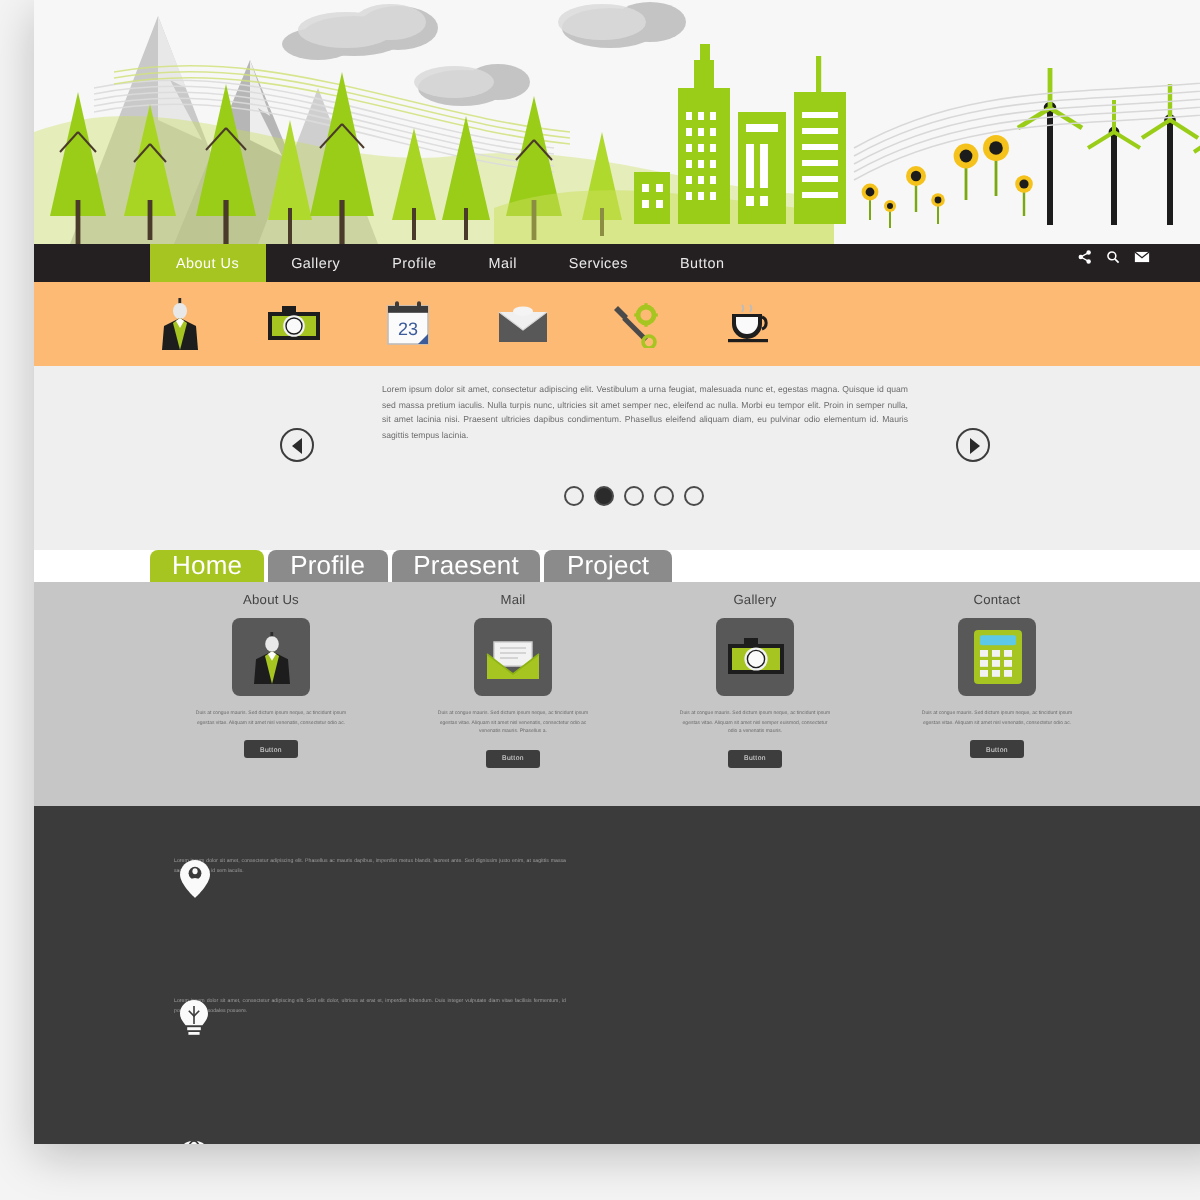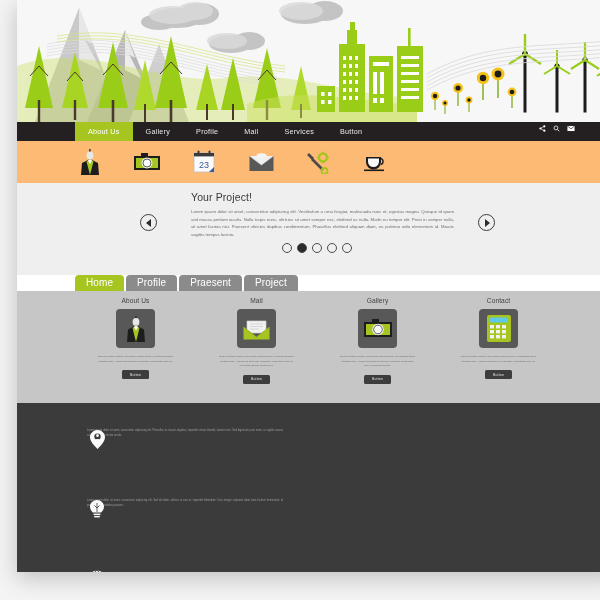--- a/index.html
+++ b/index.html
@@ -40,21 +40,21 @@
          border:1.3px solid #3d3d3d;display:flex;align-items:center;justify-content:center;cursor:pointer;}
   .arrow.left{left:123px;}
   .arrow.right{left:461px;}
   .dots{position:absolute;left:0;right:0;top:60px;display:flex;justify-content:center;gap:5px;}
   .dot{width:8px;height:8px;border-radius:50%;border:1.2px solid #4a4a4a;background:transparent;cursor:pointer;}
   .dot.active{background:#2b2b2b;}
 
   
   .tabzone{position:relative;width:600px;height:16px;background:#ffffff;}
   .tabs{position:absolute;left:58px;top:0;display:flex;gap:2px;align-items:flex-end;}
-  .tab{height:16px;line-height:16px;padding:0 11px;font-size:10px;color:#ffffff;
+  .tab{height:16px;line-height:16px;padding:0 11px;font-size:13px;color:#ffffff;
        background:#8b8b8b;border-radius:4px 4px 0 0;cursor:pointer;letter-spacing:.1px;}
   .tab.active{background:#a6c520;}
 
   
   .cards{position:relative;width:600px;height:112px;background:#c6c6c6;}
   .cards .inner{position:absolute;left:58px;top:0;width:484px;height:112px;display:flex;}
   .card{flex:1;display:flex;flex-direction:column;align-items:center;padding-top:6px;}
   .card-title{font-size:6.6px;color:#434343;margin-bottom:5px;letter-spacing:.1px;}
   .card-tile{width:39px;height:39px;border-radius:4px;background:#585858;
              display:flex;align-items:center;justify-content:center;cursor:pointer;}
@@ -395,21 +395,20 @@
           <rect x="1" y="17.5" width="20" height="1.6" fill="#1d1d1d"></rect>
           <path d="M8 4 q1.4 -2 0 -3.6" fill="none" stroke="#bcbcbc" stroke-width=".9"></path>
           <path d="M12 4 q1.4 -2 0 -3.6" fill="none" stroke="#bcbcbc" stroke-width=".9"></path>
         </svg>
       </div>
     </div>
   </div>
 
   <div class="hero">
     <div class="hero-copy">
-      <h1 class="hero-title">Your Project!</h1>
       <p class="hero-text">Lorem ipsum dolor sit amet, consectetur adipiscing elit. Vestibulum a urna feugiat, malesuada nunc et, egestas magna. Quisque id quam sed massa pretium iaculis. Nulla turpis nunc, ultricies sit amet semper nec, eleifend ac nulla. Morbi eu tempor elit. Proin in semper nulla, sit amet lacinia nisi. Praesent ultricies dapibus condimentum. Phasellus eleifend aliquam diam, eu pulvinar odio elementum id. Mauris sagittis tempus lacinia.</p>
     </div>
     <div class="arrow left">
       <svg width="6" height="8" viewBox="0 0 6 8">
             <polygon points="5,0 5,8 0,4" fill="#2b2b2b"></polygon>
           </svg>
     </div>
     <div class="arrow right">
       <svg width="6" height="8" viewBox="0 0 6 8">
             <polygon points="1,0 1,8 6,4" fill="#2b2b2b"></polygon>

